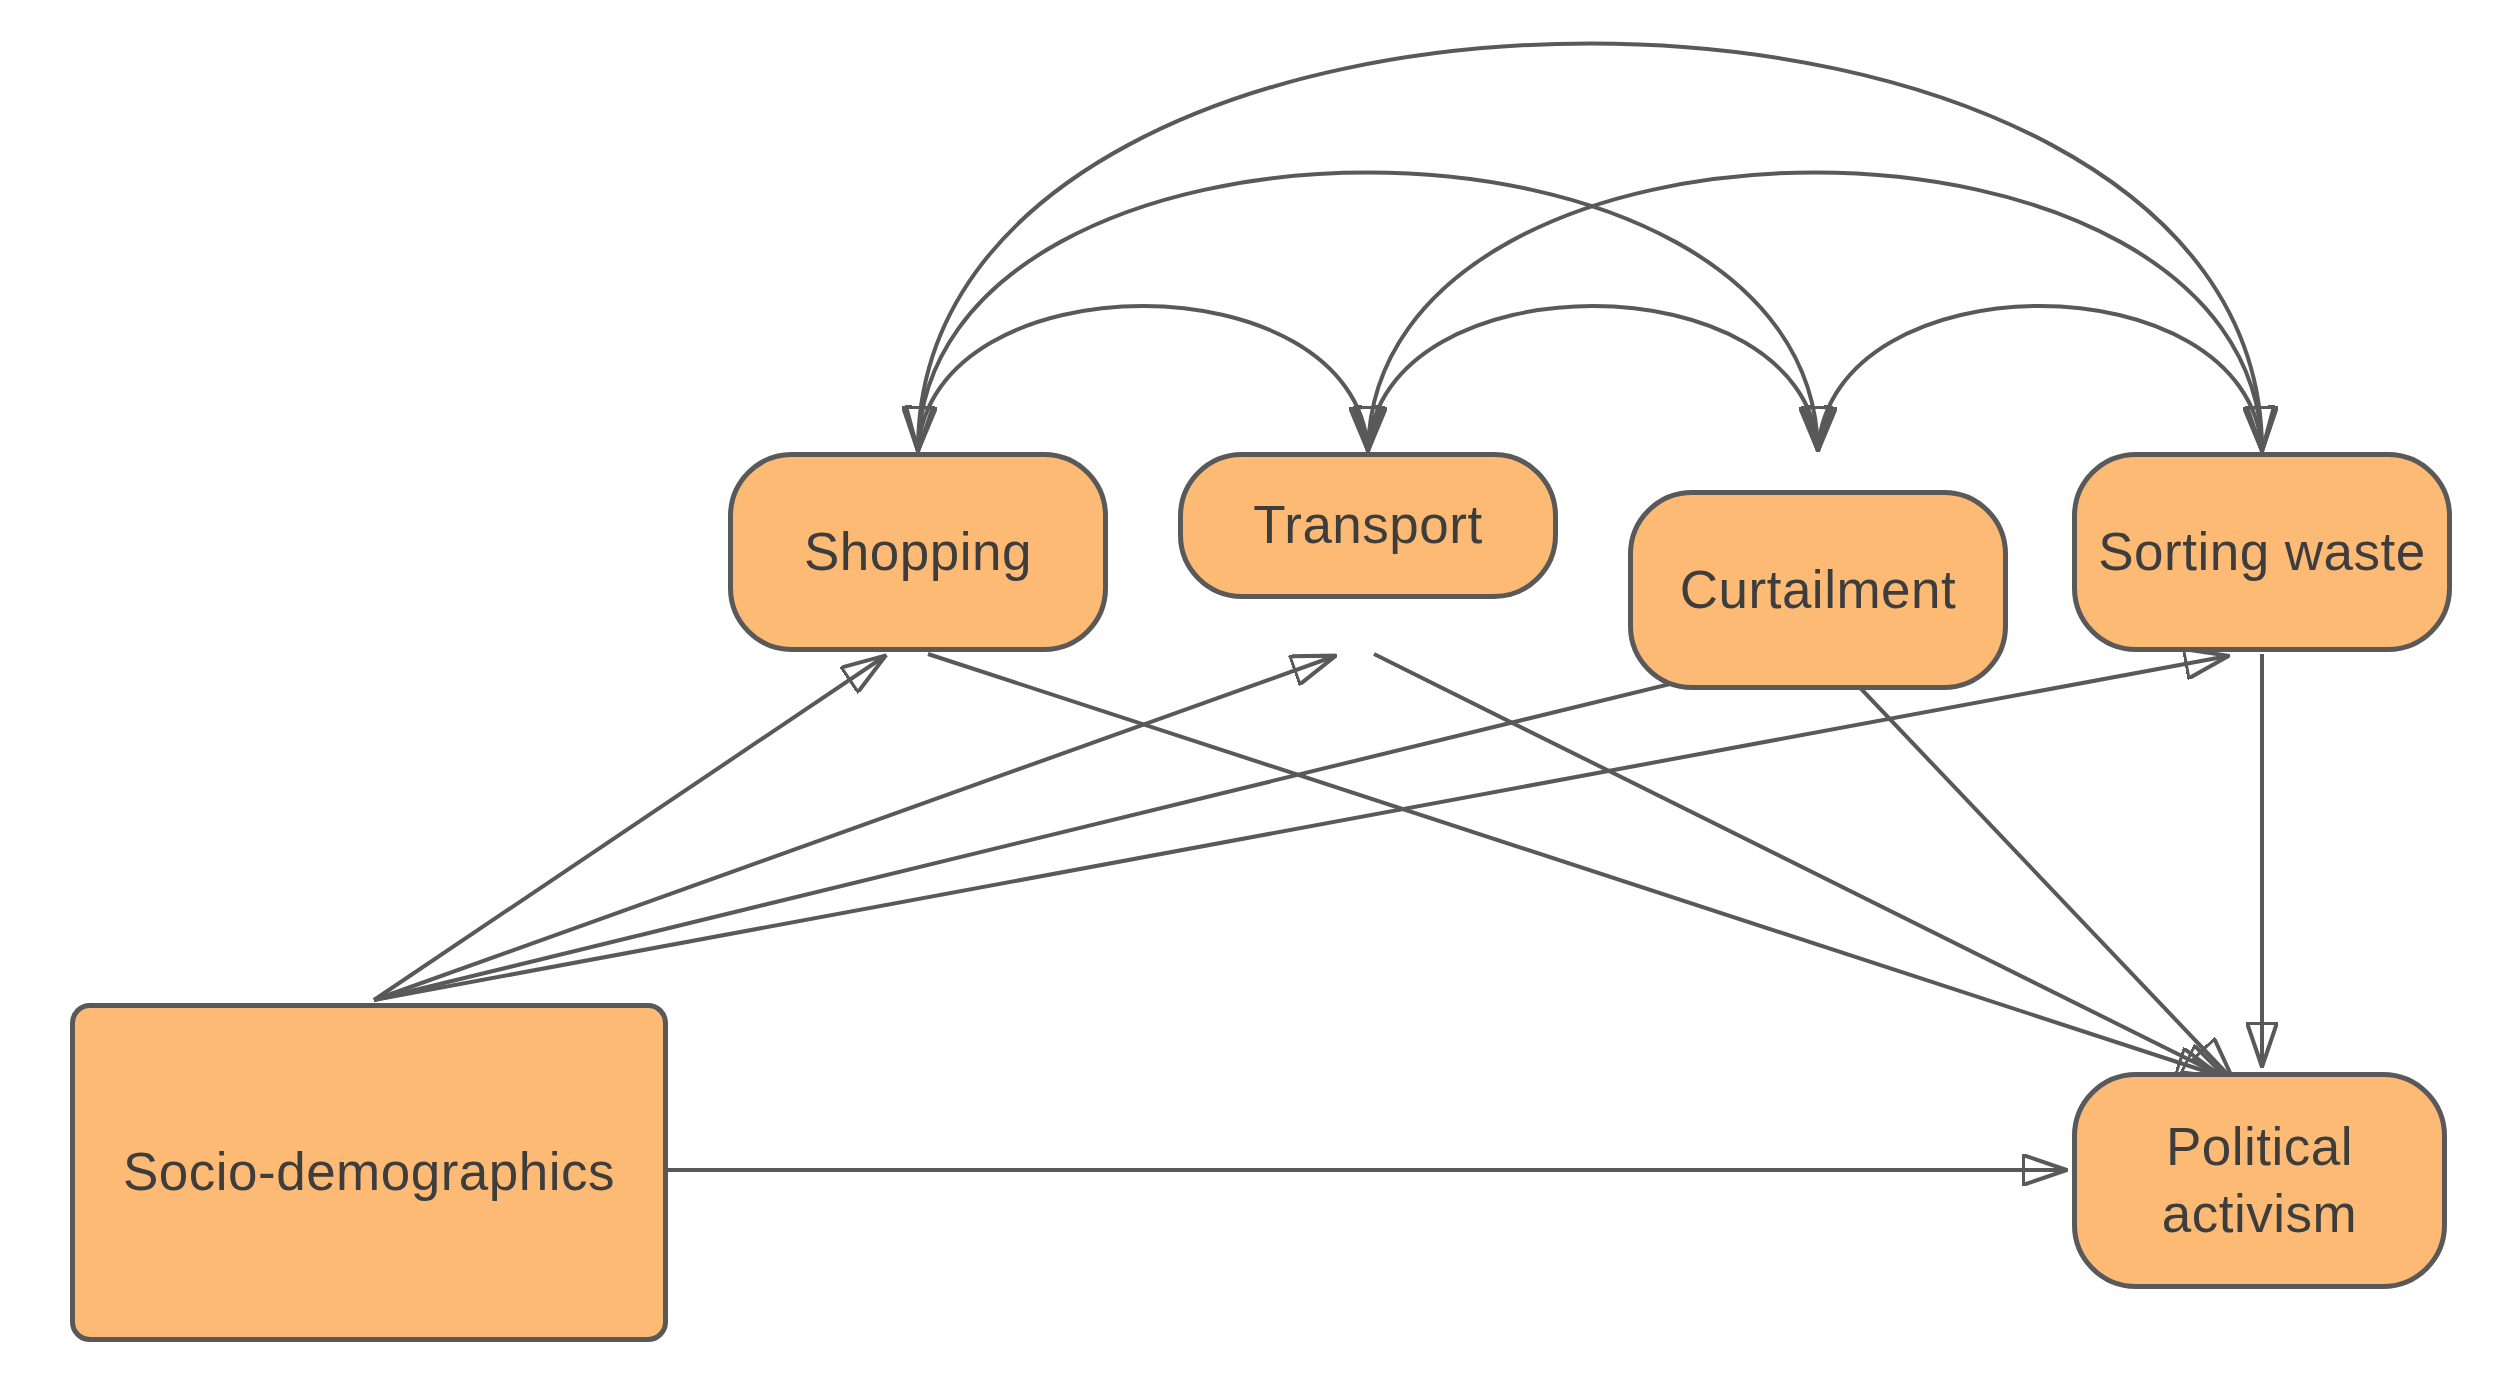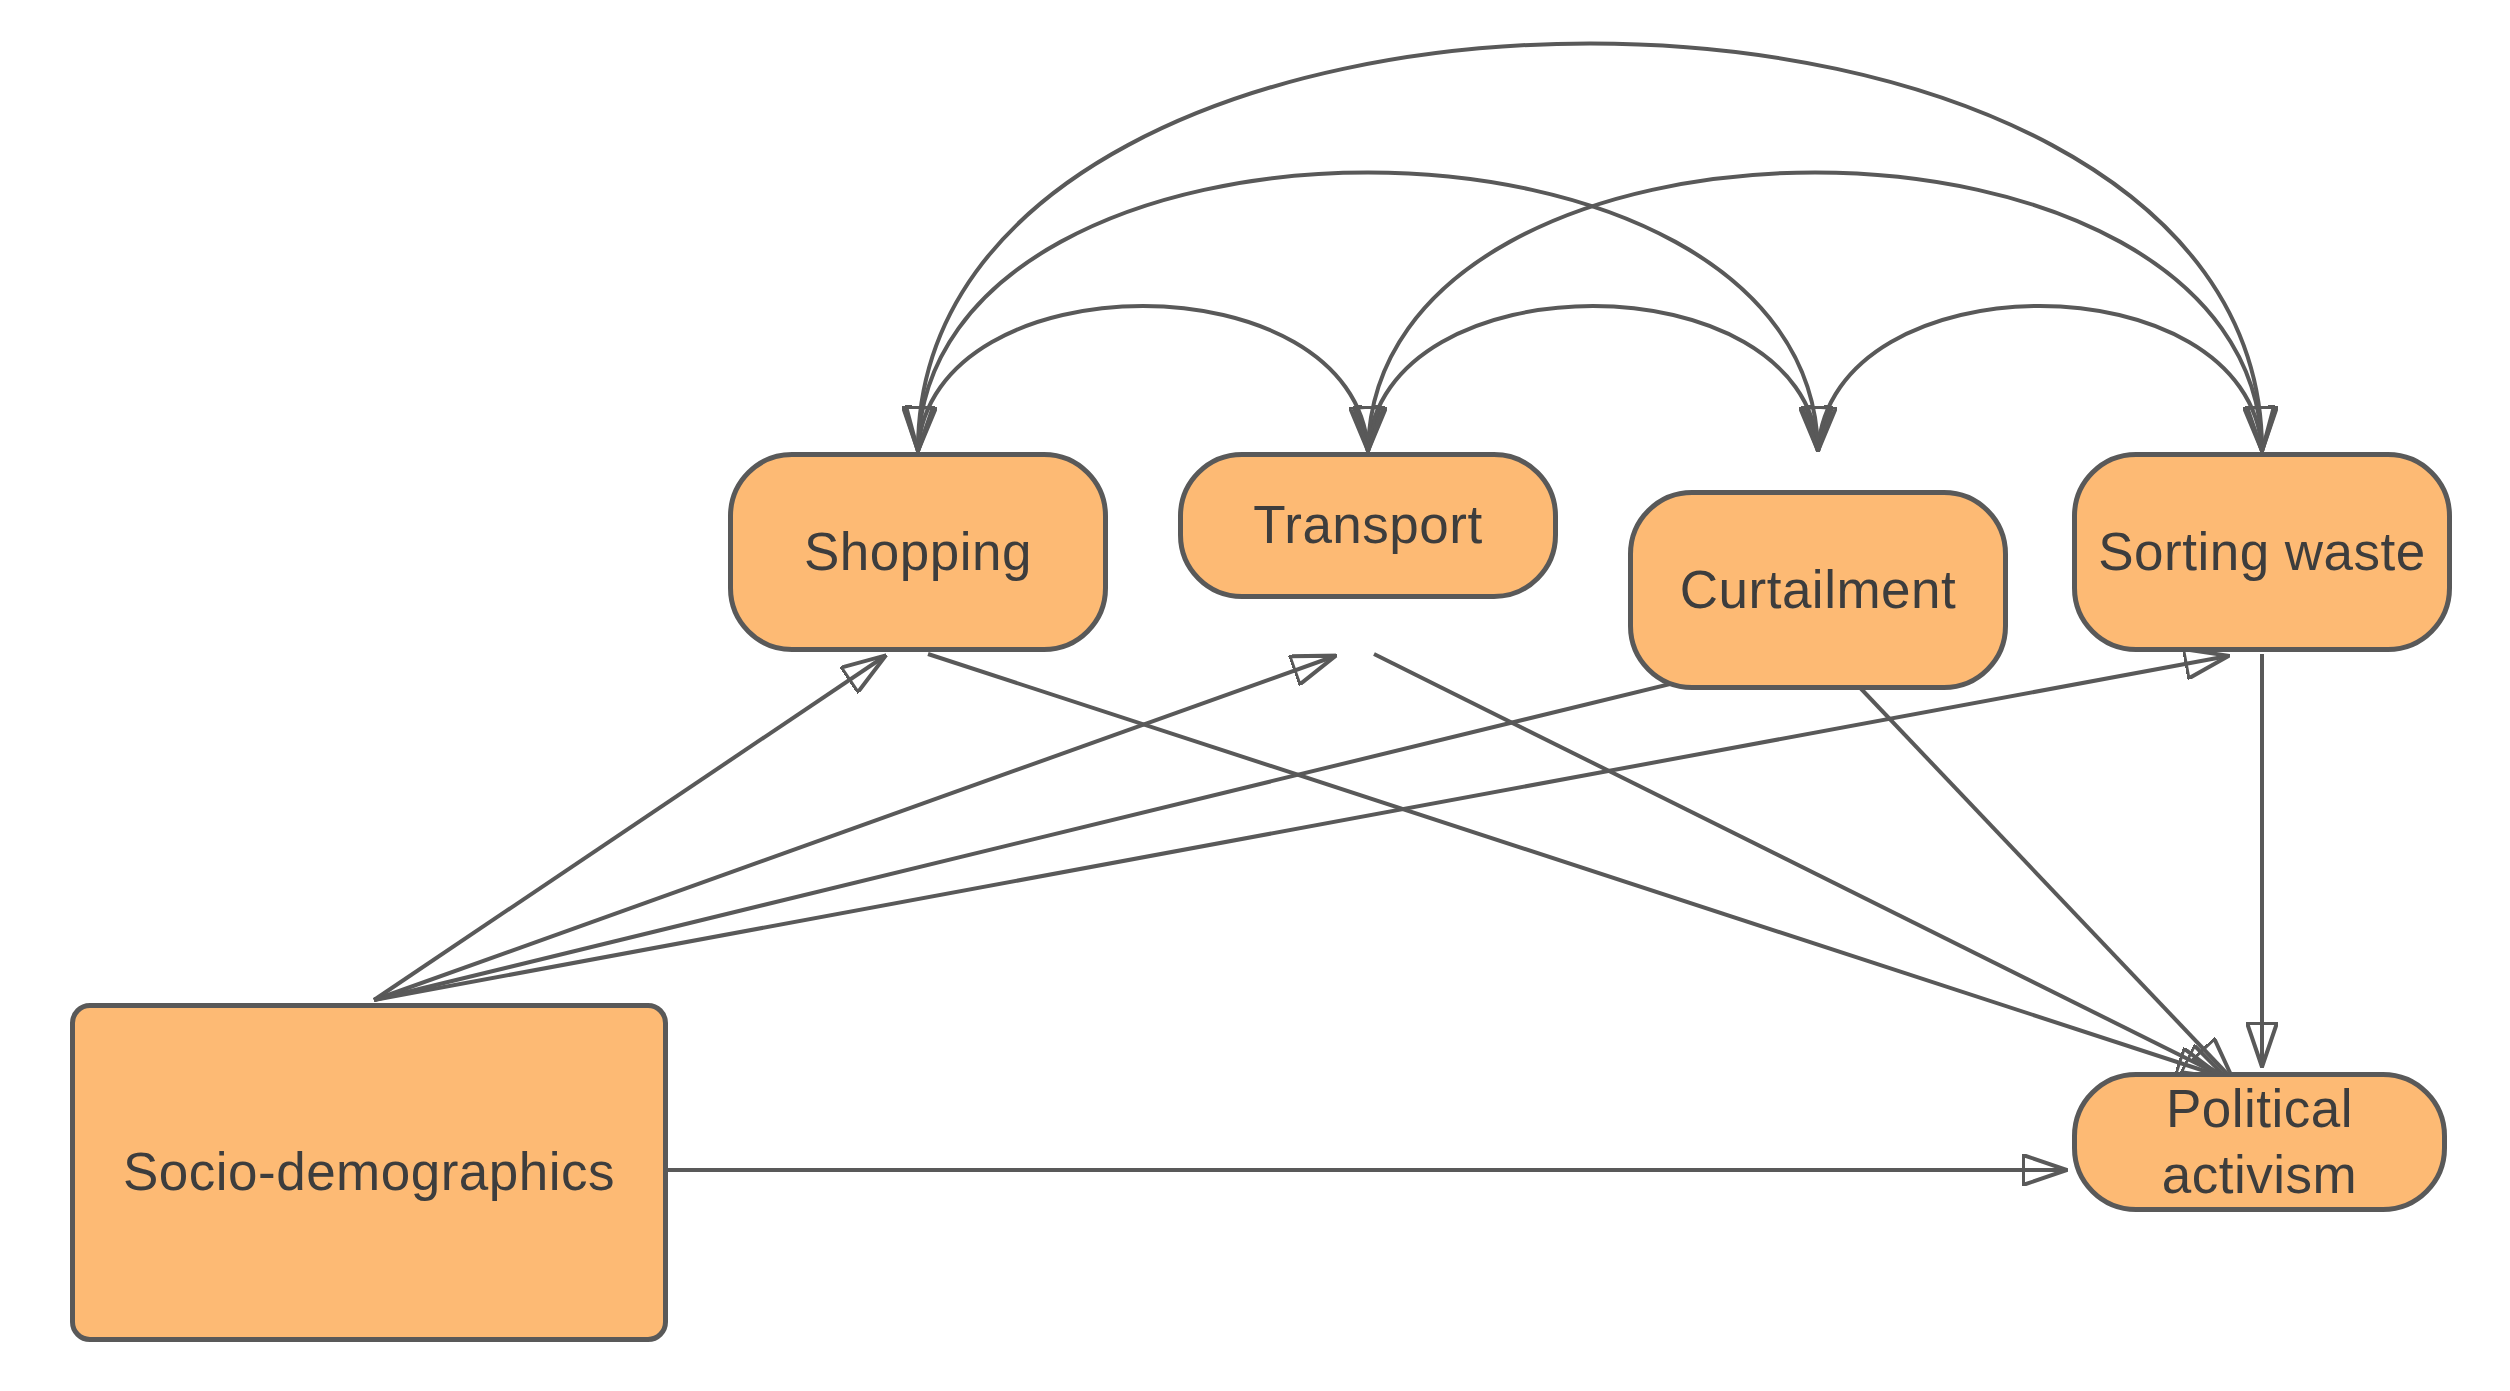--- a/index.html
+++ b/index.html
@@ -47,21 +47,21 @@
     border-radius: 64px;
   }
   .node--rect {
     border-radius: 20px;
   }
   #node-shopping      { left: 728px;  top: 452px;  width: 380px; height: 200px; }
   #node-transport     { left: 1178px; top: 452px;  width: 380px; height: 147px; }
   #node-curtailment   { left: 1628px; top: 452px;  width: 380px; height: 200px; margin-top: 38px; }
   #node-sorting-waste { left: 2072px; top: 452px;  width: 380px; height: 200px; }
   #node-socio-demographics { left: 70px; top: 1003px; width: 598px; height: 339px; }
-  #node-political-activism { left: 2072px; top: 1072px; width: 375px; height: 140px; padding: 0 28px; }
+  #node-political-activism { left: 2072px; top: 1072px; width: 375px; height: 217px; padding: 0 28px; }
 </style>
 </head>
 <body>
 
 <div class="canvas">
 
   <svg class="edges-layer" viewBox="0 0 2510 1391" xmlns="http://www.w3.org/2000/svg">
     <defs>
       <marker id="arrow" viewBox="0 0 46 32" refX="44" refY="16" markerWidth="46" markerHeight="32" markerUnits="userSpaceOnUse" orient="auto">
         <path d="M 1 1 L 45 16 L 1 31 Z" fill="#595959" stroke="none"></path>

